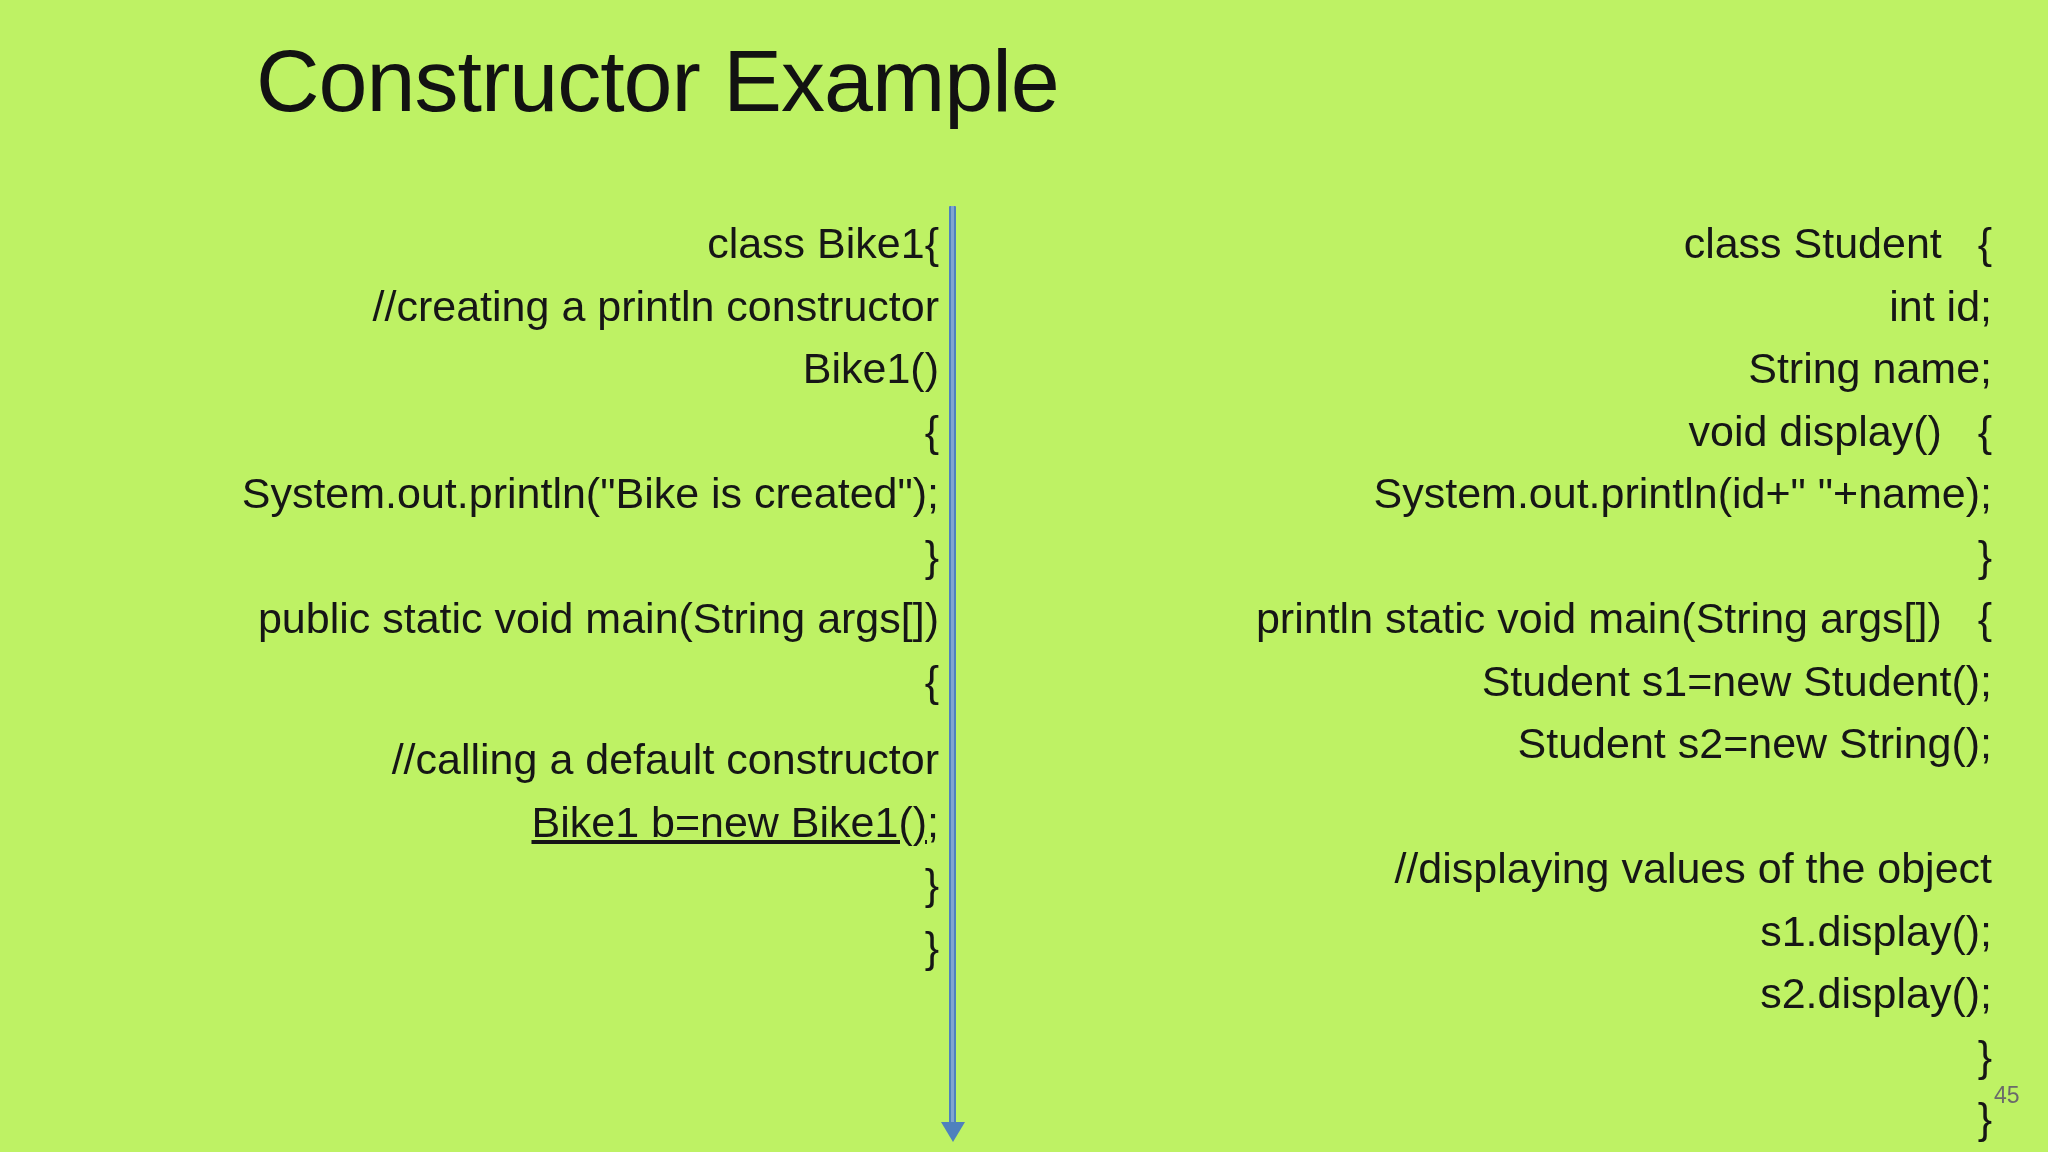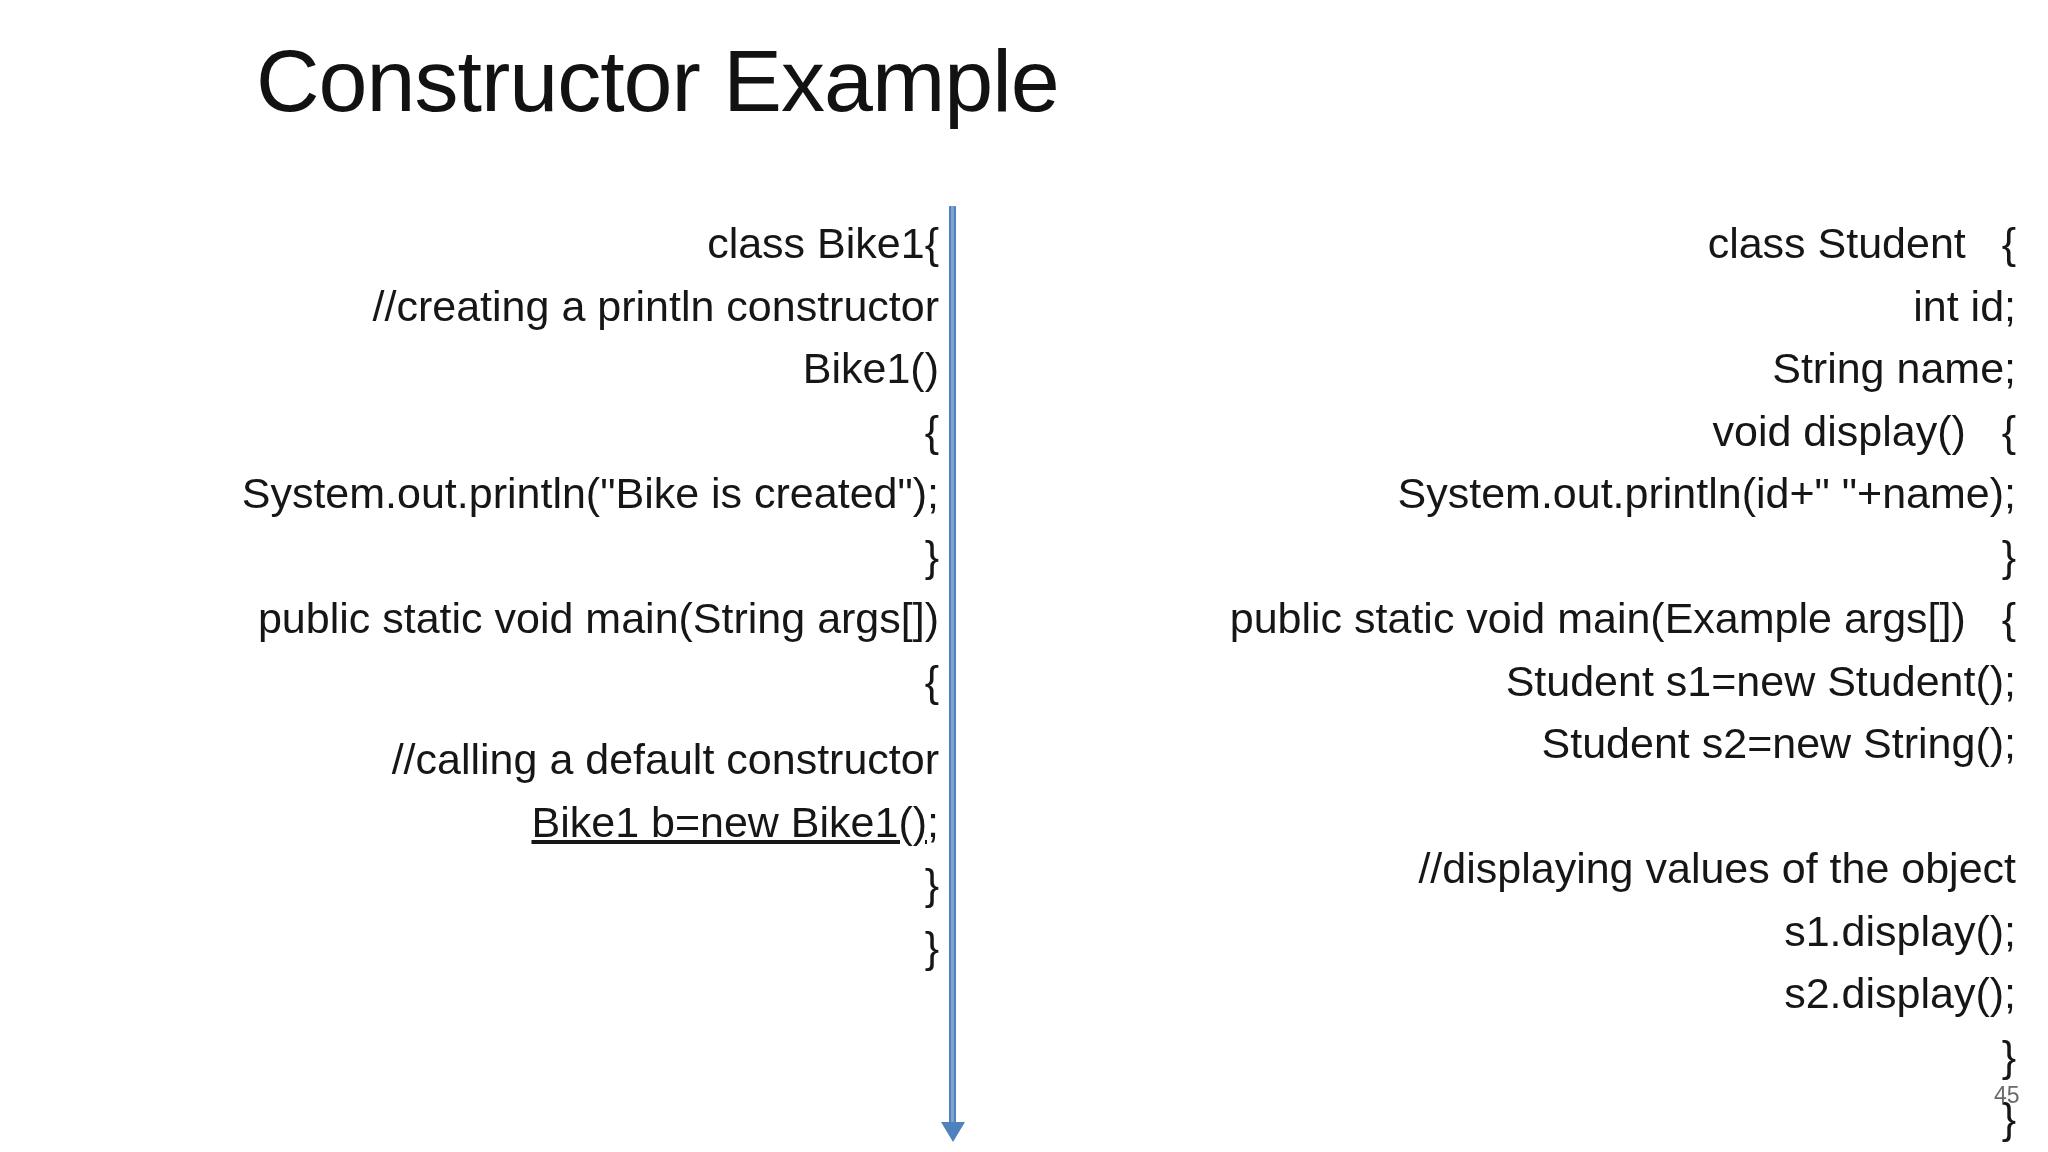--- a/index.html
+++ b/index.html
@@ -1,20 +1,20 @@
 <!DOCTYPE html>
 <html><head>
 <meta charset="utf-8">
 <style>
   html, body { margin: 0; padding: 0; background: #888; }
   .slide {
     position: relative;
     width: 2048px;
     height: 1152px;
-    background: #ffffff;
+    background: #bef264;
     overflow: hidden;
     font-family: "Liberation Sans", sans-serif;
     color: #141414;
   }
   .title {
     position: absolute;
     left: 256px;
     top: 30px;
     font-size: 88px;
     font-weight: 400;
@@ -22,21 +22,21 @@
     color: #121212;
     white-space: nowrap;
   }
   .code {
     position: absolute;
     font-size: 43px;
     color: #161616;
     text-align: right;
   }
   .code.left  { left: 119px; top: 212px; width: 820px; }
-  .code.right { left: 992px; top: 212px; width: 1000px; margin-left: 24px; }
+  .code.right { left: 992px; top: 212px; width: 1000px; }
   .code-line {
     min-height: 62.5px;
     line-height: 62.5px;
     white-space: pre;
   }
   .divider-line {
     position: absolute;
     left: 949px;
     top: 206px;
     width: 7px;
@@ -96,21 +96,21 @@
 
   <div class="divider-arrow" style="border-top-color: rgb(79, 129, 189);"></div>
 
   <div class="code right">
       <div class="code-line" style="padding-left: 0px;">class Student   {</div>
       <div class="code-line" style="padding-left: 22px;">int id;</div>
       <div class="code-line" style="padding-left: 22px;">String name;</div>
       <div class="code-line" style="padding-left: 0px;">void display()   {</div>
       <div class="code-line" style="padding-left: 36px;">System.out.println(id+" "+name);</div>
       <div class="code-line" style="padding-left: 0px;">}</div>
-      <div class="code-line" style="padding-left: 0px;">public static void main(Example args[])   {</div>
+      <div class="code-line" style="padding-left: 0px;">println static void main(String args[])   {</div>
       <div class="code-line" style="padding-left: 0px;">Student s1=new Student();</div>
       <div class="code-line" style="padding-left: 0px;">Student s2=new String();</div>
       <div class="code-line" style="padding-left: 0px;"></div>
       <div class="code-line" style="padding-left: 151px;">//displaying values of the object</div>
       <div class="code-line" style="padding-left: 0px;">s1.display();</div>
       <div class="code-line" style="padding-left: 0px;">s2.display();</div>
       <div class="code-line" style="padding-left: 0px;">}</div>
       <div class="code-line" style="padding-left: 0px;">}</div>
     </div>
 

